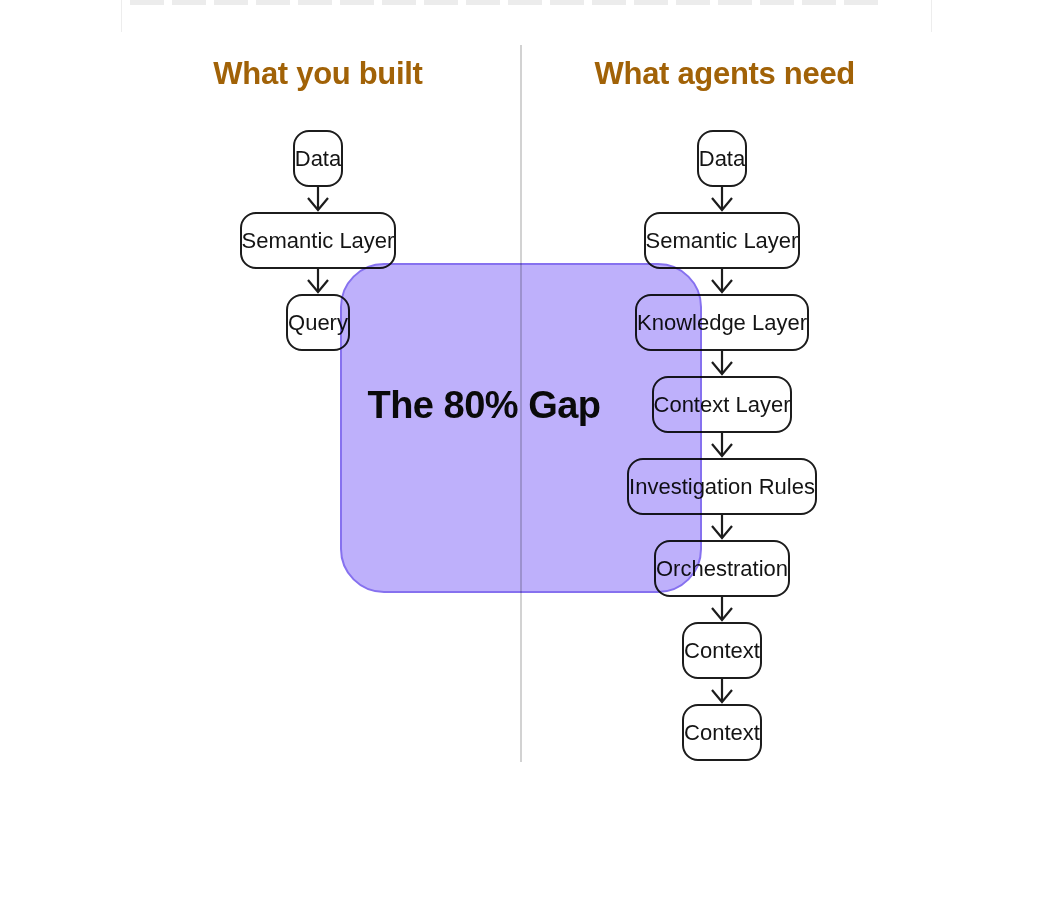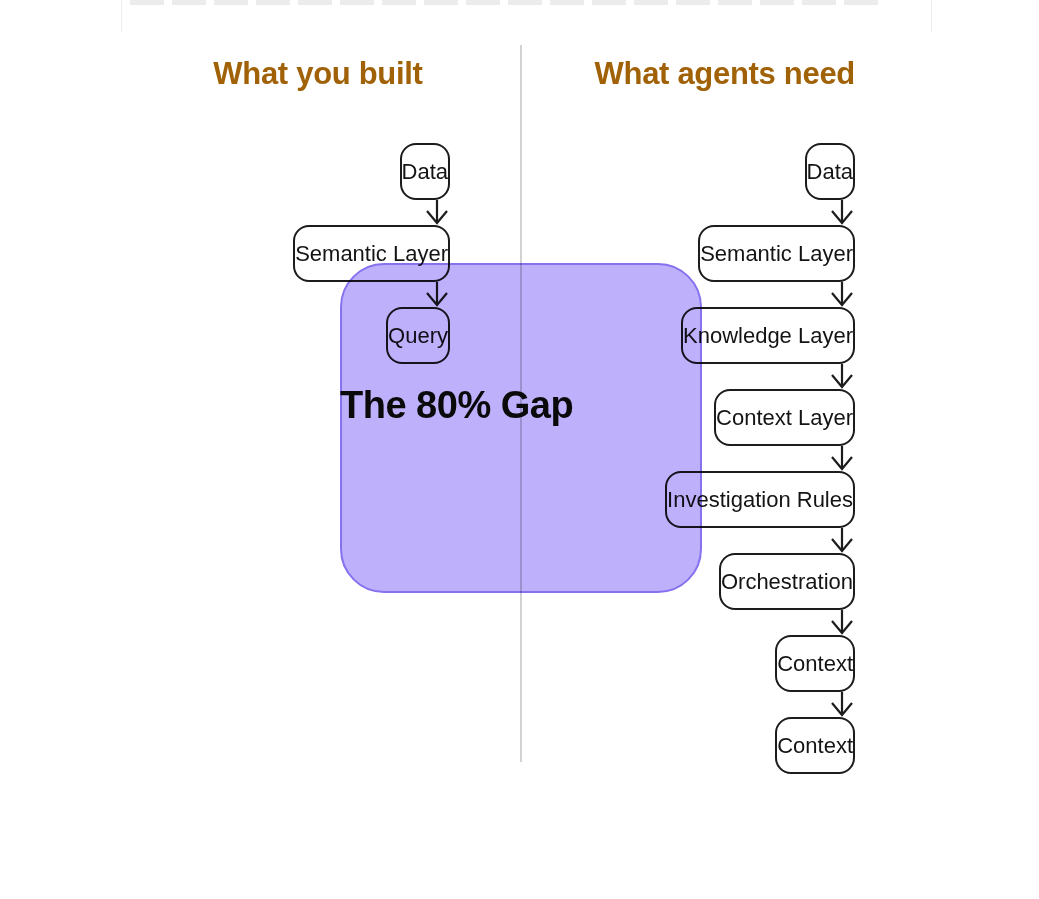--- a/index.html
+++ b/index.html
@@ -40,22 +40,21 @@
     letter-spacing: -0.3px;
   }
   #left-title  { left: 186px; width: 264px; }
   #right-title { left: 589px; width: 266px; text-align: right; }
 
   .flow-column {
     position: absolute;
     top: 130px;
     display: flex;
     flex-direction: column;
-    align-items: flex-end;
-    margin-top: 13px;
+    align-items: center;
   }
   #left-column  { left: 186px; width: 264px; }
   #right-column { left: 589px; width: 266px; }
 
   .flow-box {
     box-sizing: border-box;
     height: 57px;
     border: 2px solid #1c1c1c;
     border-radius: 16px;
     background: #ffffff;
@@ -92,20 +91,21 @@
     border-radius: 44px;
     border: 2px solid #8671ef;
     background: #beb0fb;
     mix-blend-mode: multiply;
   }
   .gap-label {
     position: absolute;
     left: 340px;
     top: 384px;
     width: 288px;
+    text-align: center;
     font-size: 38px;
     font-weight: 700;
     color: #0a0a0a;
     letter-spacing: -0.5px;
   }
 </style>
 </head>
 <body>
 
 <div id="canvas">

